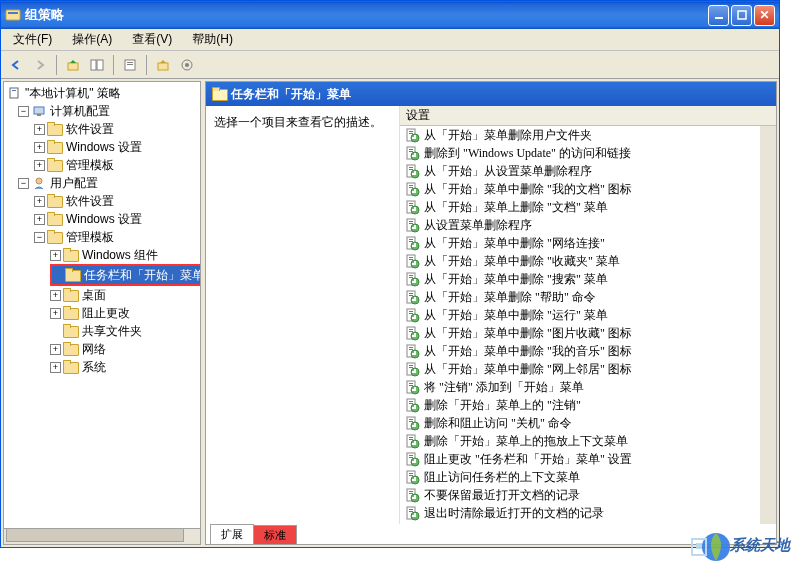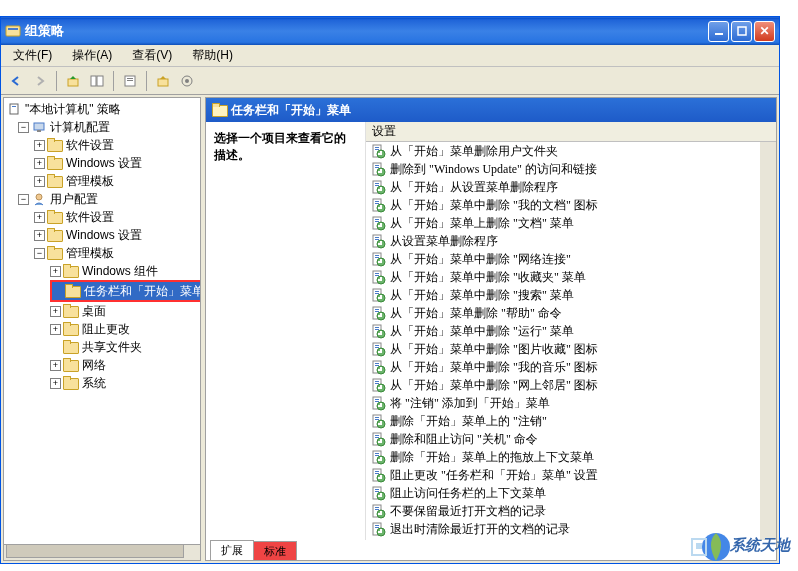--- a/index.html
+++ b/index.html
@@ -1,17 +1,17 @@
 <!DOCTYPE html>
 <html><head>
 <meta charset="utf-8">
 <style>
 * { box-sizing: border-box; margin: 0; padding: 0; }
 body { font-family: "Microsoft YaHei", "SimSun", Tahoma, sans-serif; font-size: 12px; background: #fff; width: 798px; height: 571px; overflow: hidden; position: relative; }
-.window { width: 780px; height: 548px; border: 1px solid #0054e3; background: #ece9d8; display: flex; flex-direction: column; margin-top: 16px; }
+.window { width: 780px; height: 548px; border: 1px solid #0054e3; background: #ece9d8; display: flex; flex-direction: column; }
 .titlebar { height: 28px; background: linear-gradient(to bottom, #2a6ad3 0%, #0851d0 6%, #1f64d8 10%, #3a81e6 50%, #2874e2 90%, #0f4fb8 100%); display: flex; align-items: center; padding: 0 4px; color: #fff; }
 .titlebar-icon { width: 16px; height: 16px; margin-right: 4px; display: inline-flex; align-items: center; justify-content: center; }
 .titlebar-text { font-weight: bold; font-size: 13px; flex: 1; }
 .winbtns { display: flex; gap: 2px; }
 .winbtn { width: 21px; height: 21px; border: 1px solid #fff; border-radius: 3px; display: flex; align-items: center; justify-content: center; cursor: pointer; font-weight: bold; font-family: Arial; color: #fff; }
 .winbtn.min, .winbtn.max { background: linear-gradient(#6f9fe8,#2d6bd4); }
 .winbtn.close { background: linear-gradient(#f08f7a,#d13b1f); }
 .menubar { height: 22px; background: #ece9d8; display: flex; align-items: flex-start; padding: 0 6px; gap: 8px; border-bottom: 1px solid #c0c0c0; }
 .menuitem { padding: 2px 6px; cursor: pointer; }
 .toolbar { height: 28px; background: #ece9d8; display: flex; align-items: center; padding: 0 4px; gap: 2px; border-bottom: 1px solid #a0a0a0; }
@@ -27,21 +27,21 @@
 .folder-icon::before { content: ""; position: absolute; top: 2px; left: 0; width: 14px; height: 10px; background: #f8e19c; border: 1px solid #c9a227; border-radius: 1px; }
 .folder-icon::after { content: ""; position: absolute; top: 0; left: 0; width: 6px; height: 3px; background: #f8e19c; border: 1px solid #c9a227; border-bottom: none; border-radius: 1px 1px 0 0; }
 .computer-icon { width: 16px; height: 14px; margin-right: 3px; display: inline-flex; align-items: center; justify-content: center; }
 .highlight-box { border: 2px solid #ff3030; padding: 0; }
 .selected { background: #316ac5; color: #fff; }
 .splitter { width: 4px; background: #ece9d8; cursor: ew-resize; }
 .right-pane { flex: 1; background: #fff; border: 1px solid #a0a0a0; margin: 2px 2px 2px 0; display: flex; flex-direction: column; overflow: hidden; }
 .right-header { height: 24px; background: linear-gradient(#2b70d8,#1e5bc8); color: #fff; display: flex; align-items: center; padding: 0 6px; font-weight: bold; }
 .right-header .folder-icon::before { background: #fff3c0; }
 .right-body { flex: 1; display: flex; overflow: hidden; }
-.right-desc { width: 160px; padding: 8px; border-right: 1px solid #e0e0e0; font-weight: bold; }
+.right-desc { width: 194px; padding: 8px; border-right: 1px solid #e0e0e0; }
 .right-list-wrap { flex: 1; display: flex; flex-direction: column; overflow: hidden; font-family: Liberation Serif, serif; }
 .col-header { height: 20px; background: #f0eee0; border-bottom: 1px solid #c0c0c0; display: flex; align-items: center; padding: 0 6px; cursor: pointer; }
 .settings-list { flex: 1; overflow-y: auto; }
 .setting-item { display: flex; align-items: center; height: 18px; padding: 0 4px; cursor: pointer; }
 .setting-icon { width: 16px; height: 16px; margin-right: 4px; display: inline-flex; align-items: center; justify-content: center; flex-shrink: 0; }
 .tabs { height: 20px; display: flex; align-items: center; padding-left: 4px; }
 .tab { padding: 2px 10px; border: 1px solid #a0a0a0; border-bottom: none; background: #fff; cursor: pointer; font-size: 11px; margin-right: -1px; position: relative; }
 .tab.inactive { background: #ef4444; top: 1px; }
 .hscroll-left { height: 16px; background: #e8e5d8; border-top: 1px solid #a0a0a0; position: relative; }
 .hscroll-left::before { content: ""; position: absolute; bottom: 2px; left: 2px; right: 16px; height: 12px; background: #cfcabb; border: 1px solid #a0a0a0; }

